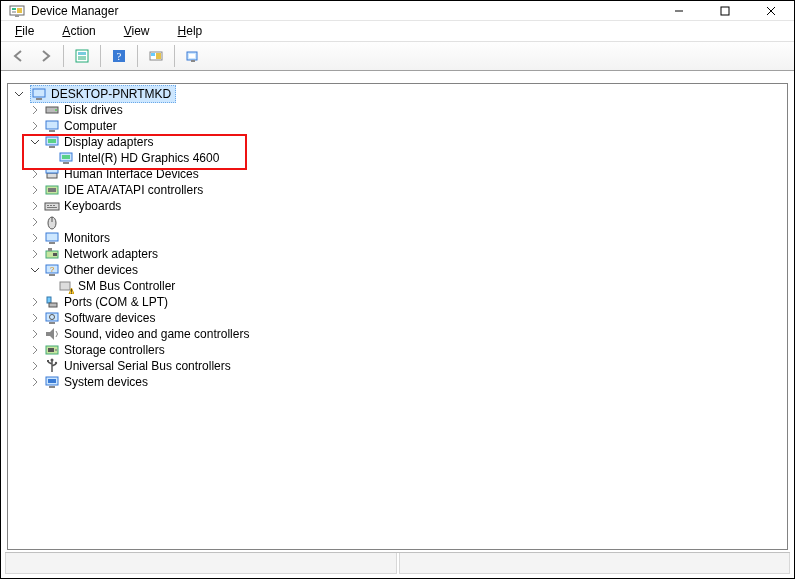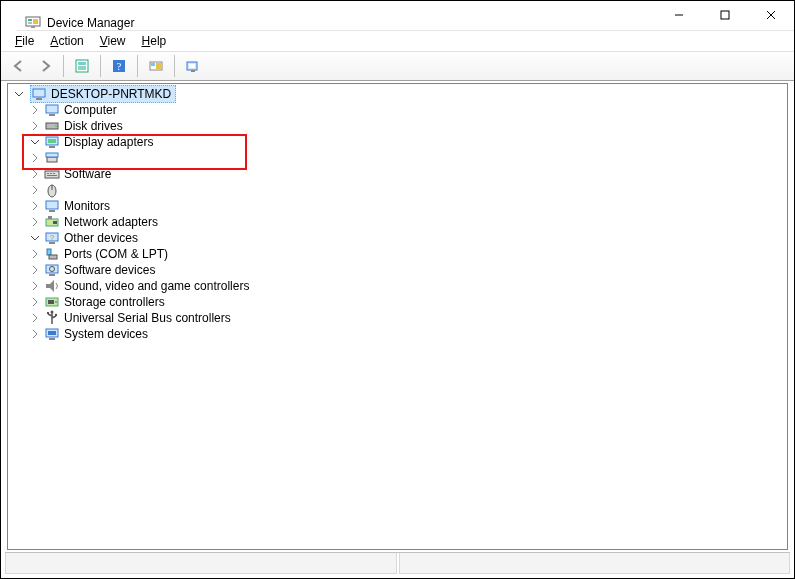--- a/index.html
+++ b/index.html
@@ -10,46 +10,45 @@
     background: #fff;
     color: #000;
     width: 795px;
     height: 579px;
     border: 1px solid #000;
     position: relative;
     overflow: hidden;
   }
   
   .titlebar {
-    height: 30px;
+    height: 20px;
     display: flex;
-    align-items: flex-end;
+    align-items: center;
     background: #fff;
     border-bottom: 1px solid #e5e5e5;
-    margin-left: 16px;
   }
   .titlebar .app-icon {
     width: 16px; height: 16px;
     margin: 0 6px 0 8px;
   }
   .titlebar .title {
     flex: 1;
     font-size: 12px;
   }
   .titlebar .winbtn {
     width: 46px; height: 30px;
     display: flex; align-items: center; justify-content: center;
   }
   
   .menubar {
     height: 20px;
     display: flex;
     align-items: center;
     padding: 0 8px;
-    gap: 4px;
+    gap: 16px;
   }
   .menubar .menuitem {
     padding: 1px 6px;
     cursor: default;
   }
   .menubar .menuitem .ul { text-decoration: underline; }
   
   .toolbar {
     height: 30px;
     display: flex;
@@ -235,93 +234,120 @@
 
   <div class="treerow">
     <span class="indent" style="width:20px"></span>
     <span class="chev">
         <svg width="10" height="10">
           <path d="M3 1 L7 5 L3 9" fill="none" stroke="#888"></path>
         </svg>
       </span>
     <span class="nicon">
         <svg width="16" height="16">
-          <rect x="2" y="3" width="12" height="8" fill="#cde7ff" stroke="#3a7bd5"></rect>
-          <rect x="5" y="12" width="6" height="2" fill="#888"></rect>
-        </svg>
-      </span>
-    <span class="label">Computer</span>
-  </div>
-
-  <div class="treerow">
-    <span class="indent" style="width:20px"></span>
-    <span class="chev">
-        <svg width="10" height="10">
-          <path d="M3 1 L7 5 L3 9" fill="none" stroke="#888"></path>
-        </svg>
-      </span>
-    <span class="nicon">
-        <svg width="16" height="16">
           <rect x="2" y="5" width="12" height="6" fill="#bbb" stroke="#555"></rect>
           <circle cx="12" cy="8" r="1" fill="#5c5"></circle>
         </svg>
       </span>
     <span class="label">Disk drives</span>
   </div>
 
   <div class="treerow">
     <span class="indent" style="width:20px"></span>
     <span class="chev">
         <svg width="10" height="10">
+          <path d="M3 1 L7 5 L3 9" fill="none" stroke="#888"></path>
+        </svg>
+      </span>
+    <span class="nicon">
+        <svg width="16" height="16">
+          <rect x="2" y="3" width="12" height="8" fill="#cde7ff" stroke="#3a7bd5"></rect>
+          <rect x="5" y="12" width="6" height="2" fill="#888"></rect>
+        </svg>
+      </span>
+    <span class="label">Computer</span>
+  </div>
+
+  <div class="treerow">
+    <span class="indent" style="width:20px"></span>
+    <span class="chev">
+        <svg width="10" height="10">
           <path d="M1 3 L5 7 L9 3" fill="none" stroke="#444"></path>
         </svg>
       </span>
     <span class="nicon">
         <svg width="16" height="16">
           <rect x="2" y="3" width="12" height="8" fill="#cde7ff" stroke="#3a7bd5"></rect>
           <rect x="4" y="5" width="8" height="4" fill="#5ad188"></rect>
           <rect x="5" y="12" width="6" height="2" fill="#888"></rect>
         </svg>
       </span>
     <span class="label">Display adapters</span>
+  </div>
+  <div class="treerow">
+    <span class="indent" style="width:50px"></span>
+    <span class="nicon">
+        <svg width="16" height="16">
+          <rect x="2" y="3" width="12" height="8" fill="#cde7ff" stroke="#3a7bd5"></rect>
+          <rect x="4" y="5" width="8" height="4" fill="#5ad188"></rect>
+          <rect x="5" y="12" width="6" height="2" fill="#888"></rect>
+        </svg>
+      </span>
+    <span class="label">Intel(R) HD Graphics 4600</span>
   </div>
 
   <div class="treerow">
     <span class="indent" style="width:20px"></span>
     <span class="chev">
         <svg width="10" height="10">
           <path d="M3 1 L7 5 L3 9" fill="none" stroke="#888"></path>
         </svg>
       </span>
     <span class="nicon">
         <svg width="16" height="16">
           <rect x="3" y="7" width="10" height="5" fill="#ddd" stroke="#555"></rect>
           <rect x="2" y="3" width="12" height="4" fill="#cde7ff" stroke="#3a7bd5"></rect>
         </svg>
       </span>
-  </div>
-
+    <span class="label">Human Interface Devices</span>
+  </div>
+
+  <div class="treerow">
+    <span class="indent" style="width:20px"></span>
+    <span class="chev">
+        <svg width="10" height="10">
+          <path d="M3 1 L7 5 L3 9" fill="none" stroke="#888"></path>
+        </svg>
+      </span>
+    <span class="nicon">
+        <svg width="16" height="16">
+          <rect x="2" y="4" width="12" height="8" fill="#c7e6a0" stroke="#4a7"></rect>
+          <rect x="4" y="6" width="8" height="4" fill="#777"></rect>
+        </svg>
+      </span>
+    <span class="label">IDE ATA/ATAPI controllers</span>
+  </div>
 
   <div class="treerow">
     <span class="indent" style="width:20px"></span>
     <span class="chev">
         <svg width="10" height="10">
           <path d="M3 1 L7 5 L3 9" fill="none" stroke="#888"></path>
         </svg>
       </span>
     <span class="nicon">
         <svg width="16" height="16">
           <rect x="1" y="5" width="14" height="7" fill="#ddd" stroke="#555"></rect>
           <rect x="3" y="7" width="2" height="1" fill="#777"></rect>
           <rect x="6" y="7" width="2" height="1" fill="#777"></rect>
           <rect x="9" y="7" width="2" height="1" fill="#777"></rect>
           <rect x="3" y="9" width="10" height="1" fill="#777"></rect>
         </svg>
       </span>
-    <span class="label">Software</span>
+    <span class="label">Keyboards</span>
   </div>
 
   <div class="treerow">
     <span class="indent" style="width:20px"></span>
     <span class="chev">
         <svg width="10" height="10">
           <path d="M3 1 L7 5 L3 9" fill="none" stroke="#888"></path>
         </svg>
       </span>
     <span class="nicon">
@@ -373,20 +399,31 @@
         </svg>
       </span>
     <span class="nicon">
         <svg width="16" height="16">
           <rect x="2" y="3" width="12" height="8" fill="#cde7ff" stroke="#3a7bd5"></rect>
           <text x="8" y="10" text-anchor="middle" font-size="8" fill="#d80">?</text>
           <rect x="5" y="12" width="6" height="2" fill="#888"></rect>
         </svg>
       </span>
     <span class="label">Other devices</span>
+  </div>
+  <div class="treerow">
+    <span class="indent" style="width:50px"></span>
+    <span class="nicon">
+        <svg width="16" height="16">
+          <rect x="2" y="4" width="10" height="8" fill="#ddd" stroke="#888"></rect>
+          <polygon points="11,16 16,16 13.5,10" fill="#ffd24a" stroke="#c90"></polygon>
+          <text x="13.5" y="15.5" text-anchor="middle" font-size="7" fill="#000">!</text>
+        </svg>
+      </span>
+    <span class="label">SM Bus Controller</span>
   </div>
 
   <div class="treerow">
     <span class="indent" style="width:20px"></span>
     <span class="chev">
         <svg width="10" height="10">
           <path d="M3 1 L7 5 L3 9" fill="none" stroke="#888"></path>
         </svg>
       </span>
     <span class="nicon">

